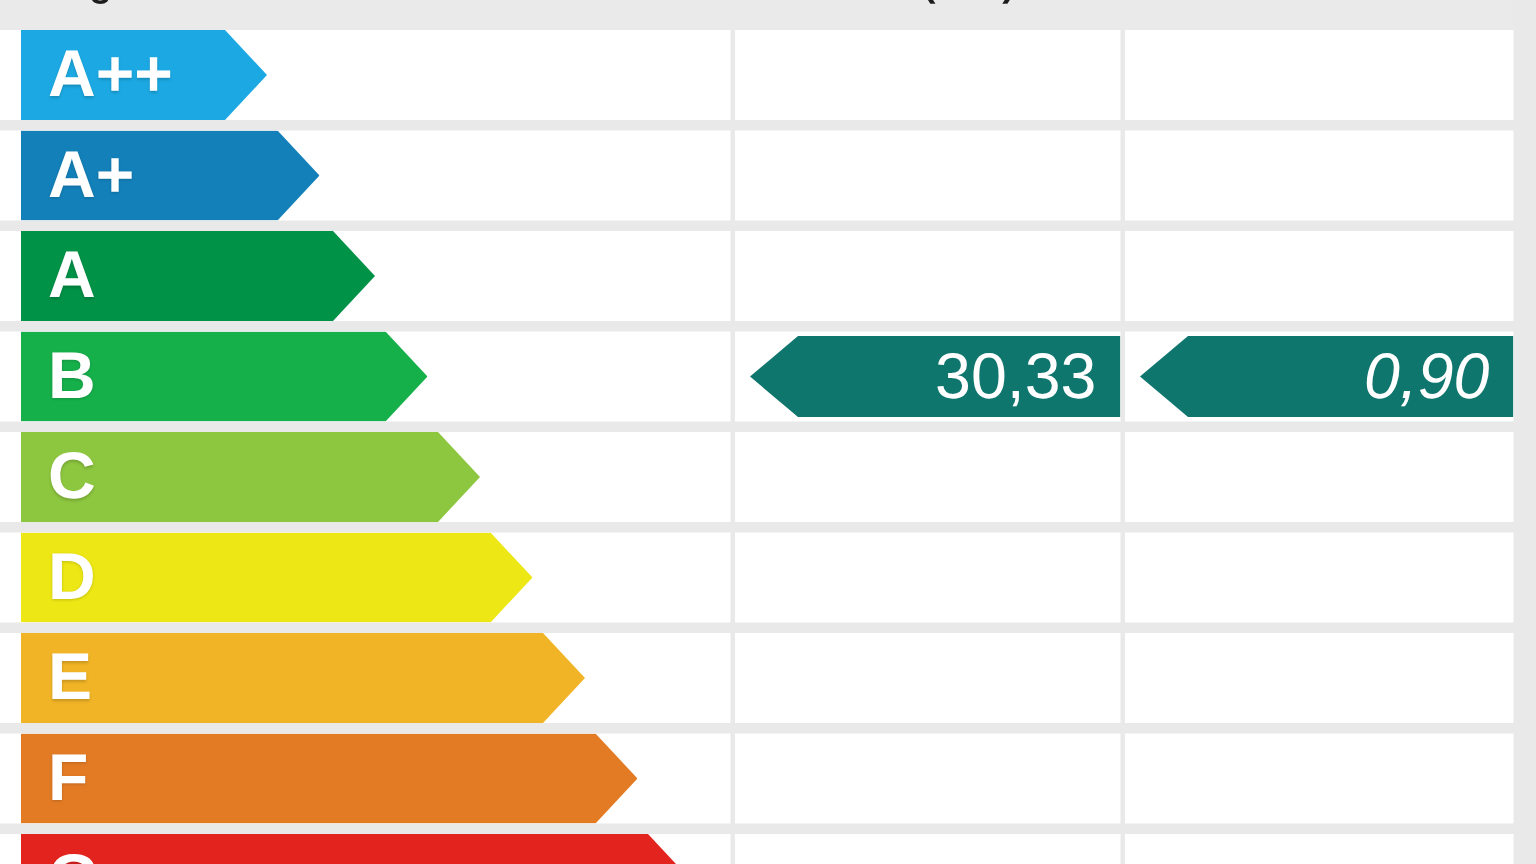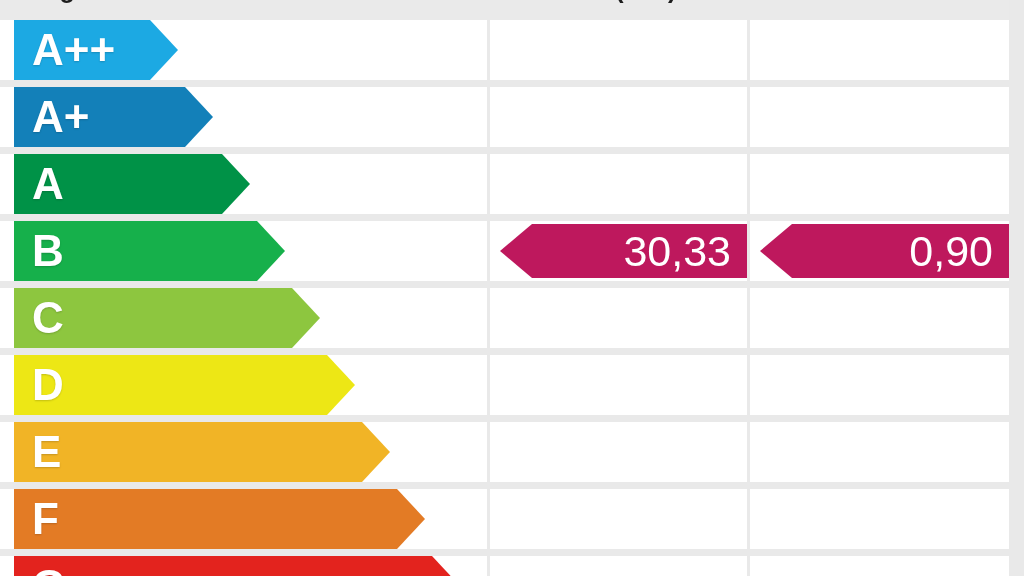--- a/index.html
+++ b/index.html
@@ -92,31 +92,31 @@
     letter-spacing: 0px;
     white-space: nowrap;
     text-shadow: 0 1px 2px rgba(0,0,0,0.18);
   }
 
   
   .badge {
     position: absolute;
     top: 3px;
     height: 54px;
-    background: #be185d;
+    background: #0f766e;
     display: flex;
     align-items: center;
     justify-content: flex-end;
     box-sizing: border-box;
     padding-right: 16px;
     -webkit-clip-path: polygon(32px 0, 100% 0, 100% 100%, 32px 100%, 0 50%);
     clip-path: polygon(32px 0, 100% 0, 100% 100%, 32px 100%, 0 50%);
   }
   .badge-v1 { left: 500px; width: 247px; }
-  .badge-v2 { left: 760px; width: 249px; }
+  .badge-v2 { left: 760px; width: 249px; font-style: italic; }
   .badge-text {
     color: #ffffff;
     font-size: 43px;
     font-weight: normal;
     line-height: 1;
     white-space: nowrap;
   }
 </style>
 </head>
 <body>

